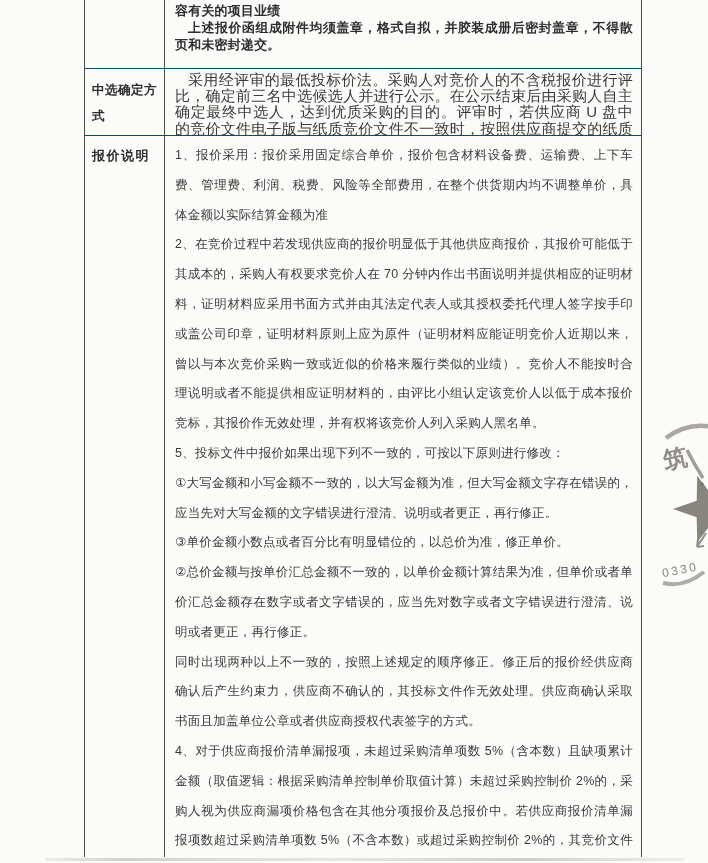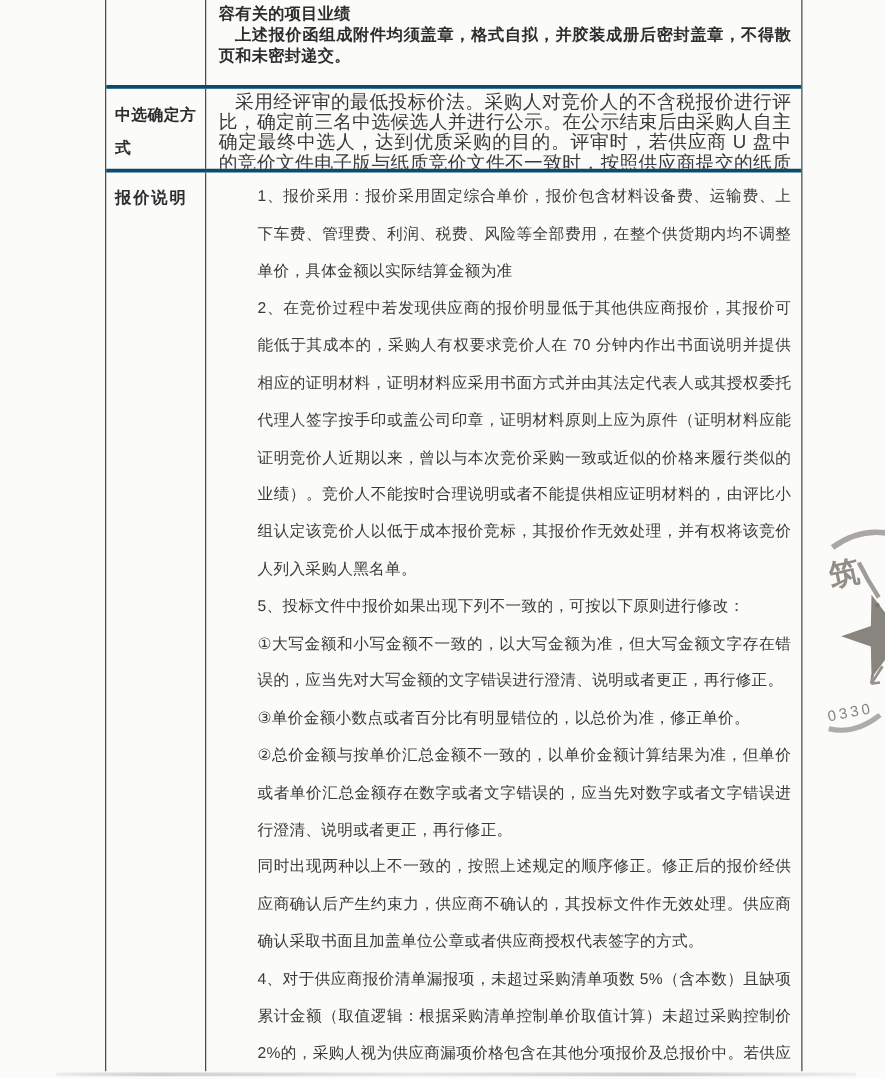--- a/index.html
+++ b/index.html
@@ -15,24 +15,24 @@
 
   
   .tbl {
     position:absolute; left:84px; top:0; width:558px;
     box-sizing:border-box;
     border-left:1px solid #4c4c4c;
     border-right:1px solid #4c4c4c;
     background:transparent;
   }
   .row { display:flex; box-sizing:border-box; }
-  .row + .row { border-top:3px solid #0c4a6e; }
+  .row + .row { border-top:1px solid #0c4a6e; }
   .row1 { height:68px; }
   .row2 { height:67px; }
-  .row3 { height:722px;gap:31px; }
+  .row3 { height:722px; }
 
   .lbl {
     flex:none; width:80px; box-sizing:border-box;
     border-right:1px solid #4c4c4c;
     font-weight:bold; color:#2d2d2d;
   }
   .row1 .lbl { padding:0; }
   .row2 .lbl { padding:8px 6px 0 7px; font-size:12.6px; line-height:26px; letter-spacing:.4px; }
   .row3 .lbl { padding:11px 5px 0 7px; font-size:13px; letter-spacing:1.5px; }
 

